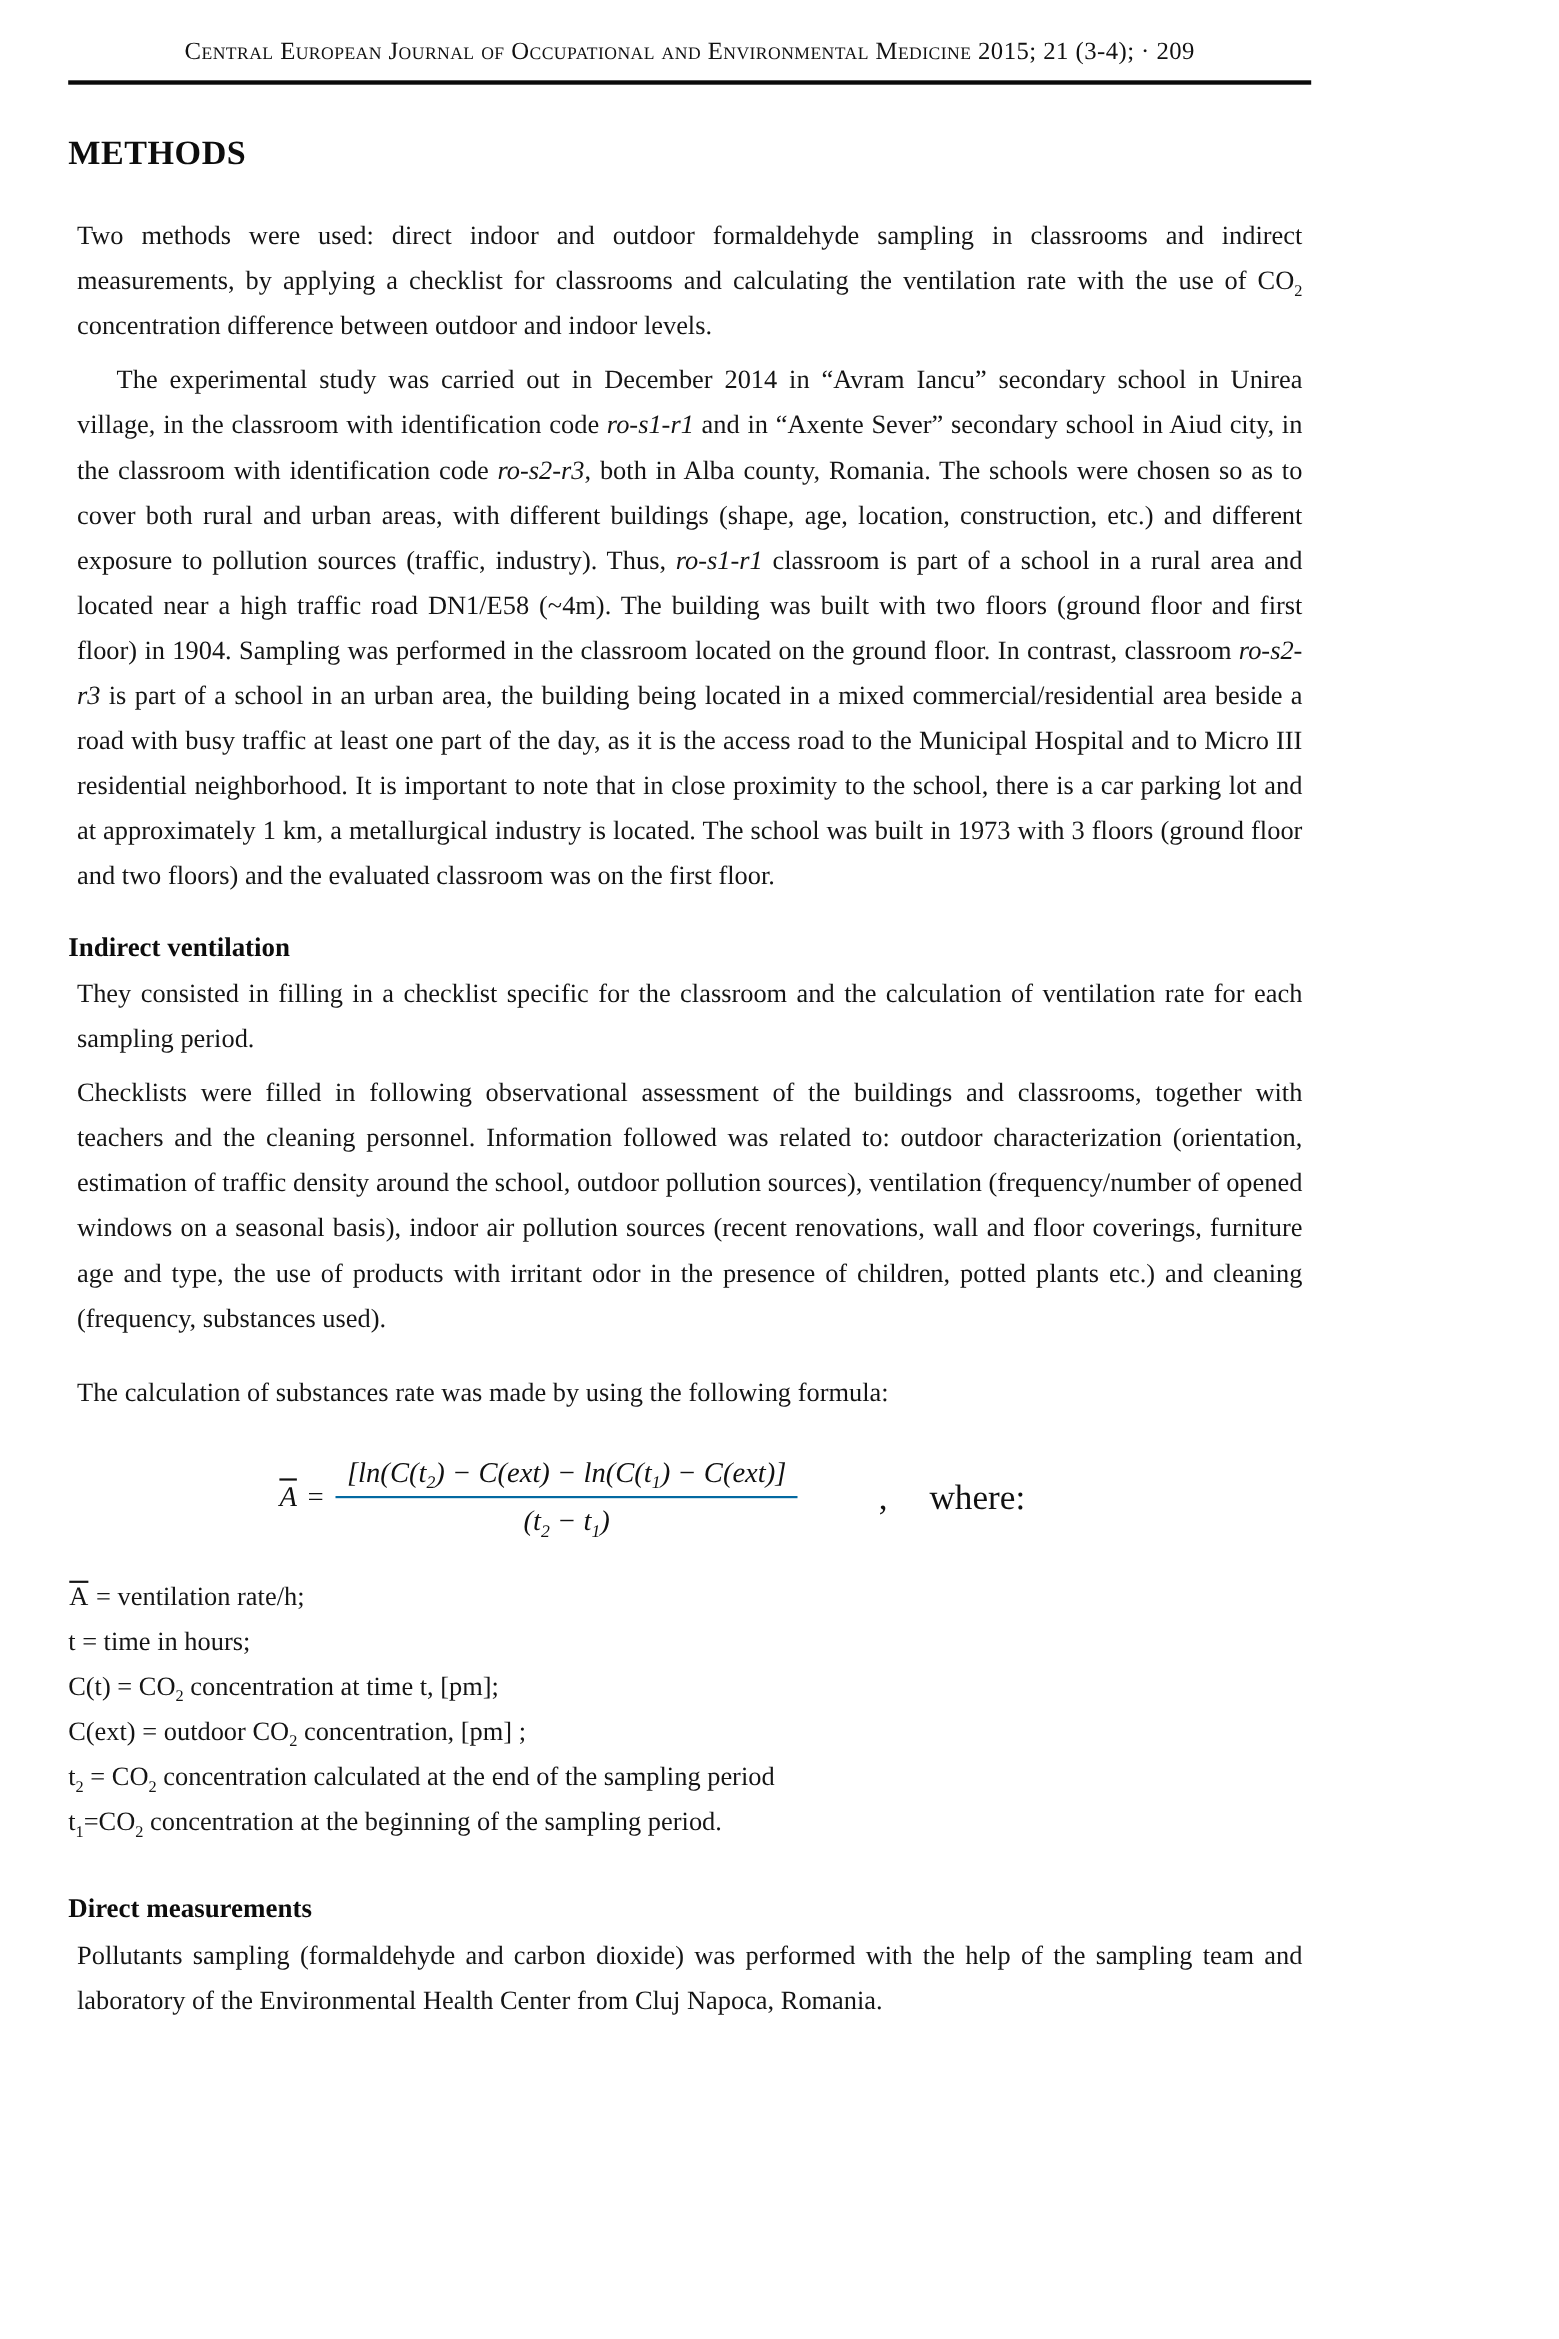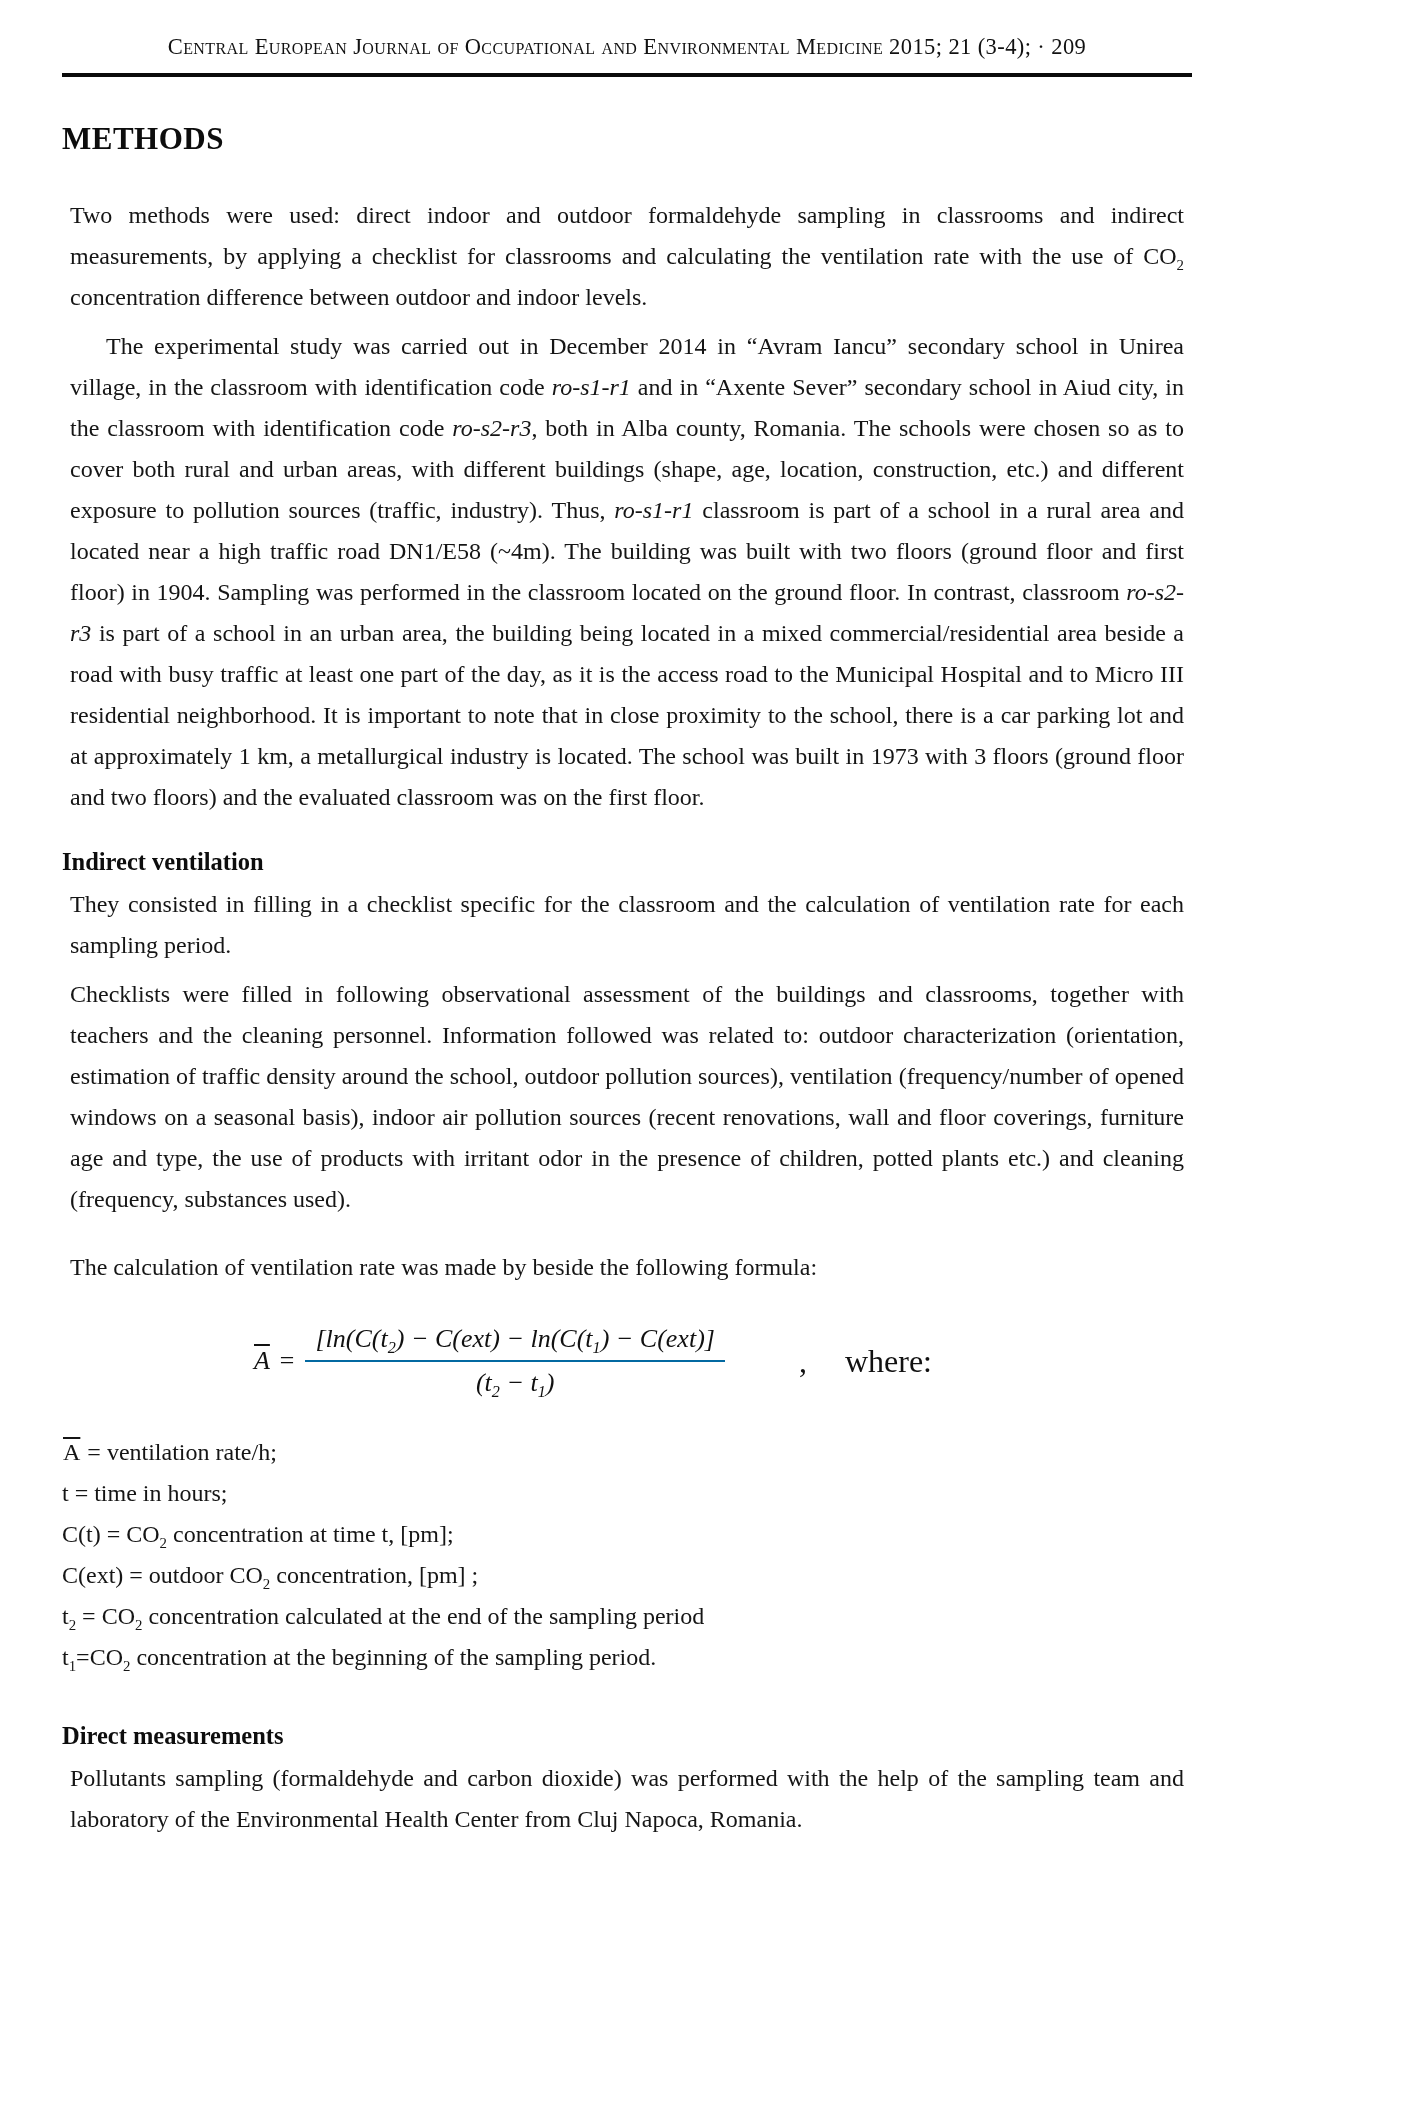--- a/index.html
+++ b/index.html
@@ -103,21 +103,21 @@
   <p class="body-par">Two methods were used: direct indoor and outdoor formaldehyde sampling in classrooms and indirect measurements, by applying a checklist for classrooms and calculating the ventilation rate with the use of CO<sub>2</sub> concentration difference between outdoor and indoor levels.</p>
 
   <p class="body-par indent">The experimental study was carried out in December 2014 in “Avram Iancu” secondary school in Unirea village, in the classroom with identification code <i>ro-s1-r1</i> and in “Axente Sever” secondary school in Aiud city, in the classroom with identification code <i>ro-s2-r3</i>, both in Alba county, Romania. The schools were chosen so as to cover both rural and urban areas, with different buildings (shape, age, location, construction, etc.) and different exposure to pollution sources (traffic, industry). Thus, <i>ro-s1-r1</i> classroom is part of a school in a rural area and located near a high traffic road DN1/E58 (~4m). The building was built with two floors (ground floor and first floor) in 1904. Sampling was performed in the classroom located on the ground floor. In contrast, classroom <i>ro-s2-r3</i> is part of a school in an urban area, the building being located in a mixed commercial/residential area beside a road with busy traffic at least one part of the day, as it is the access road to the Municipal Hospital and to Micro III residential neighborhood. It is important to note that in close proximity to the school, there is a car parking lot and at approximately 1 km, a metallurgical industry is located. The school was built in 1973 with 3 floors (ground floor and two floors) and the evaluated classroom was on the first floor.</p>
 
   <h2 class="subsection-title">Indirect ventilation</h2>
 
   <p class="body-par">They consisted in filling in a checklist specific for the classroom and the calculation of ventilation rate for each sampling period.</p>
 
   <p class="body-par">Checklists were filled in following observational assessment of the buildings and classrooms, together with teachers and the cleaning personnel. Information followed was related to: outdoor characterization (orientation, estimation of traffic density around the school, outdoor pollution sources), ventilation (frequency/number of opened windows on a seasonal basis), indoor air pollution sources (recent renovations, wall and floor coverings, furniture age and type, the use of products with irritant odor in the presence of children, potted plants etc.) and cleaning (frequency, substances used).</p>
 
-  <p class="body-par formula-intro">The calculation of ventilation rate was made by beside the following formula:</p>
+  <p class="body-par formula-intro">The calculation of substances rate was made by using the following formula:</p>
 
   <div class="formula-row">
     <span class="f-lhs">
       <span class="overline-a">A</span>
       <span class="f-eq">=</span>
     </span>
     <span class="fraction">
       <span class="numerator">[ln(C(t<sub>2</sub>) − C(ext) − ln(C(t<sub>1</sub>) − C(ext)]</span>
       <span class="denominator">(t<sub>2</sub> − t<sub>1</sub>)</span>
     </span>

